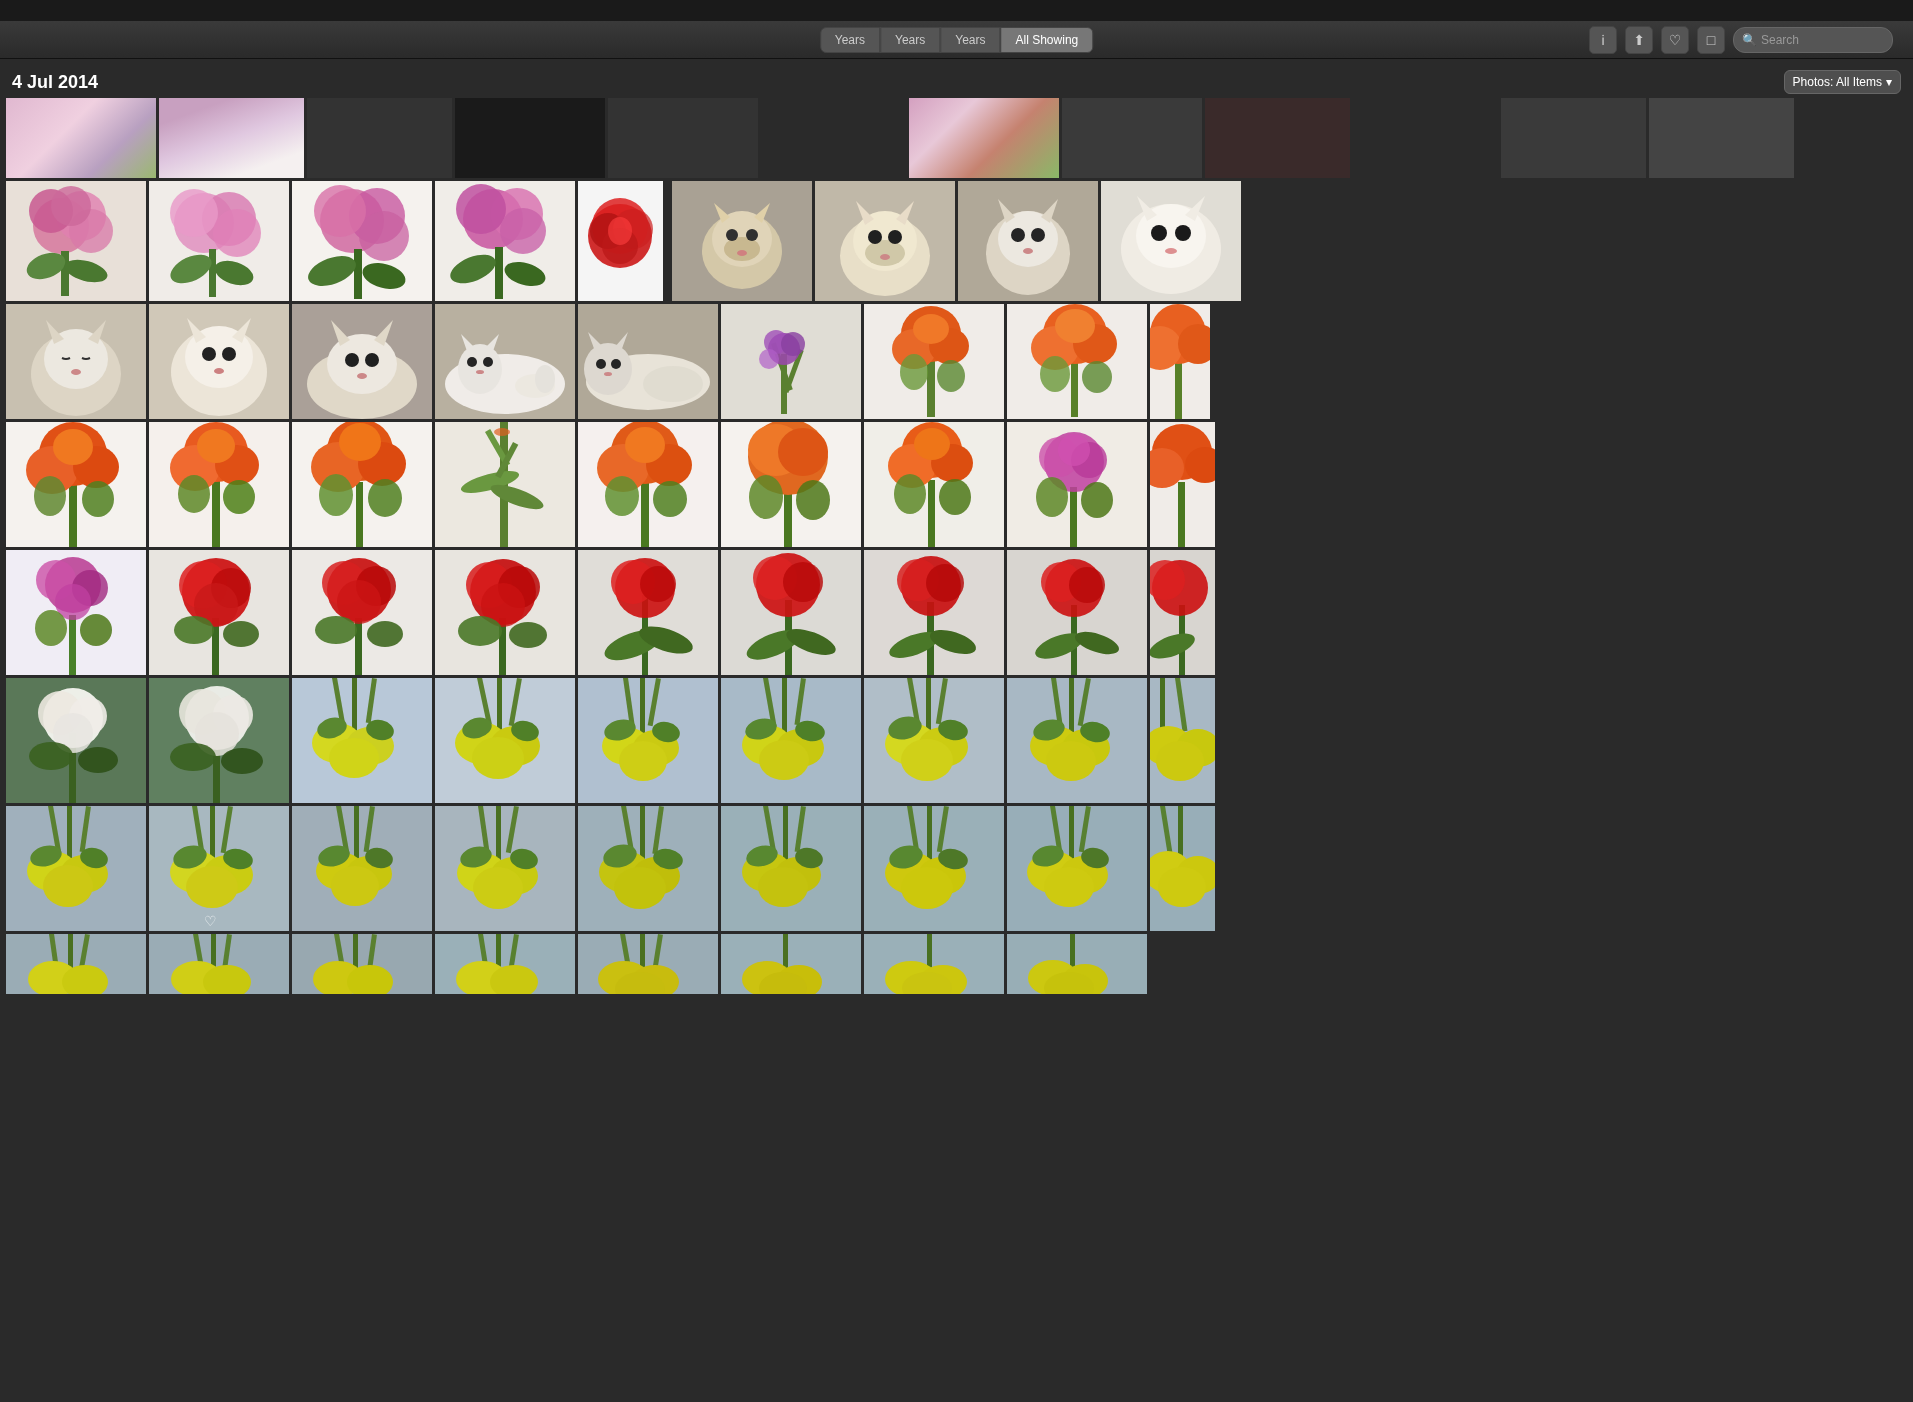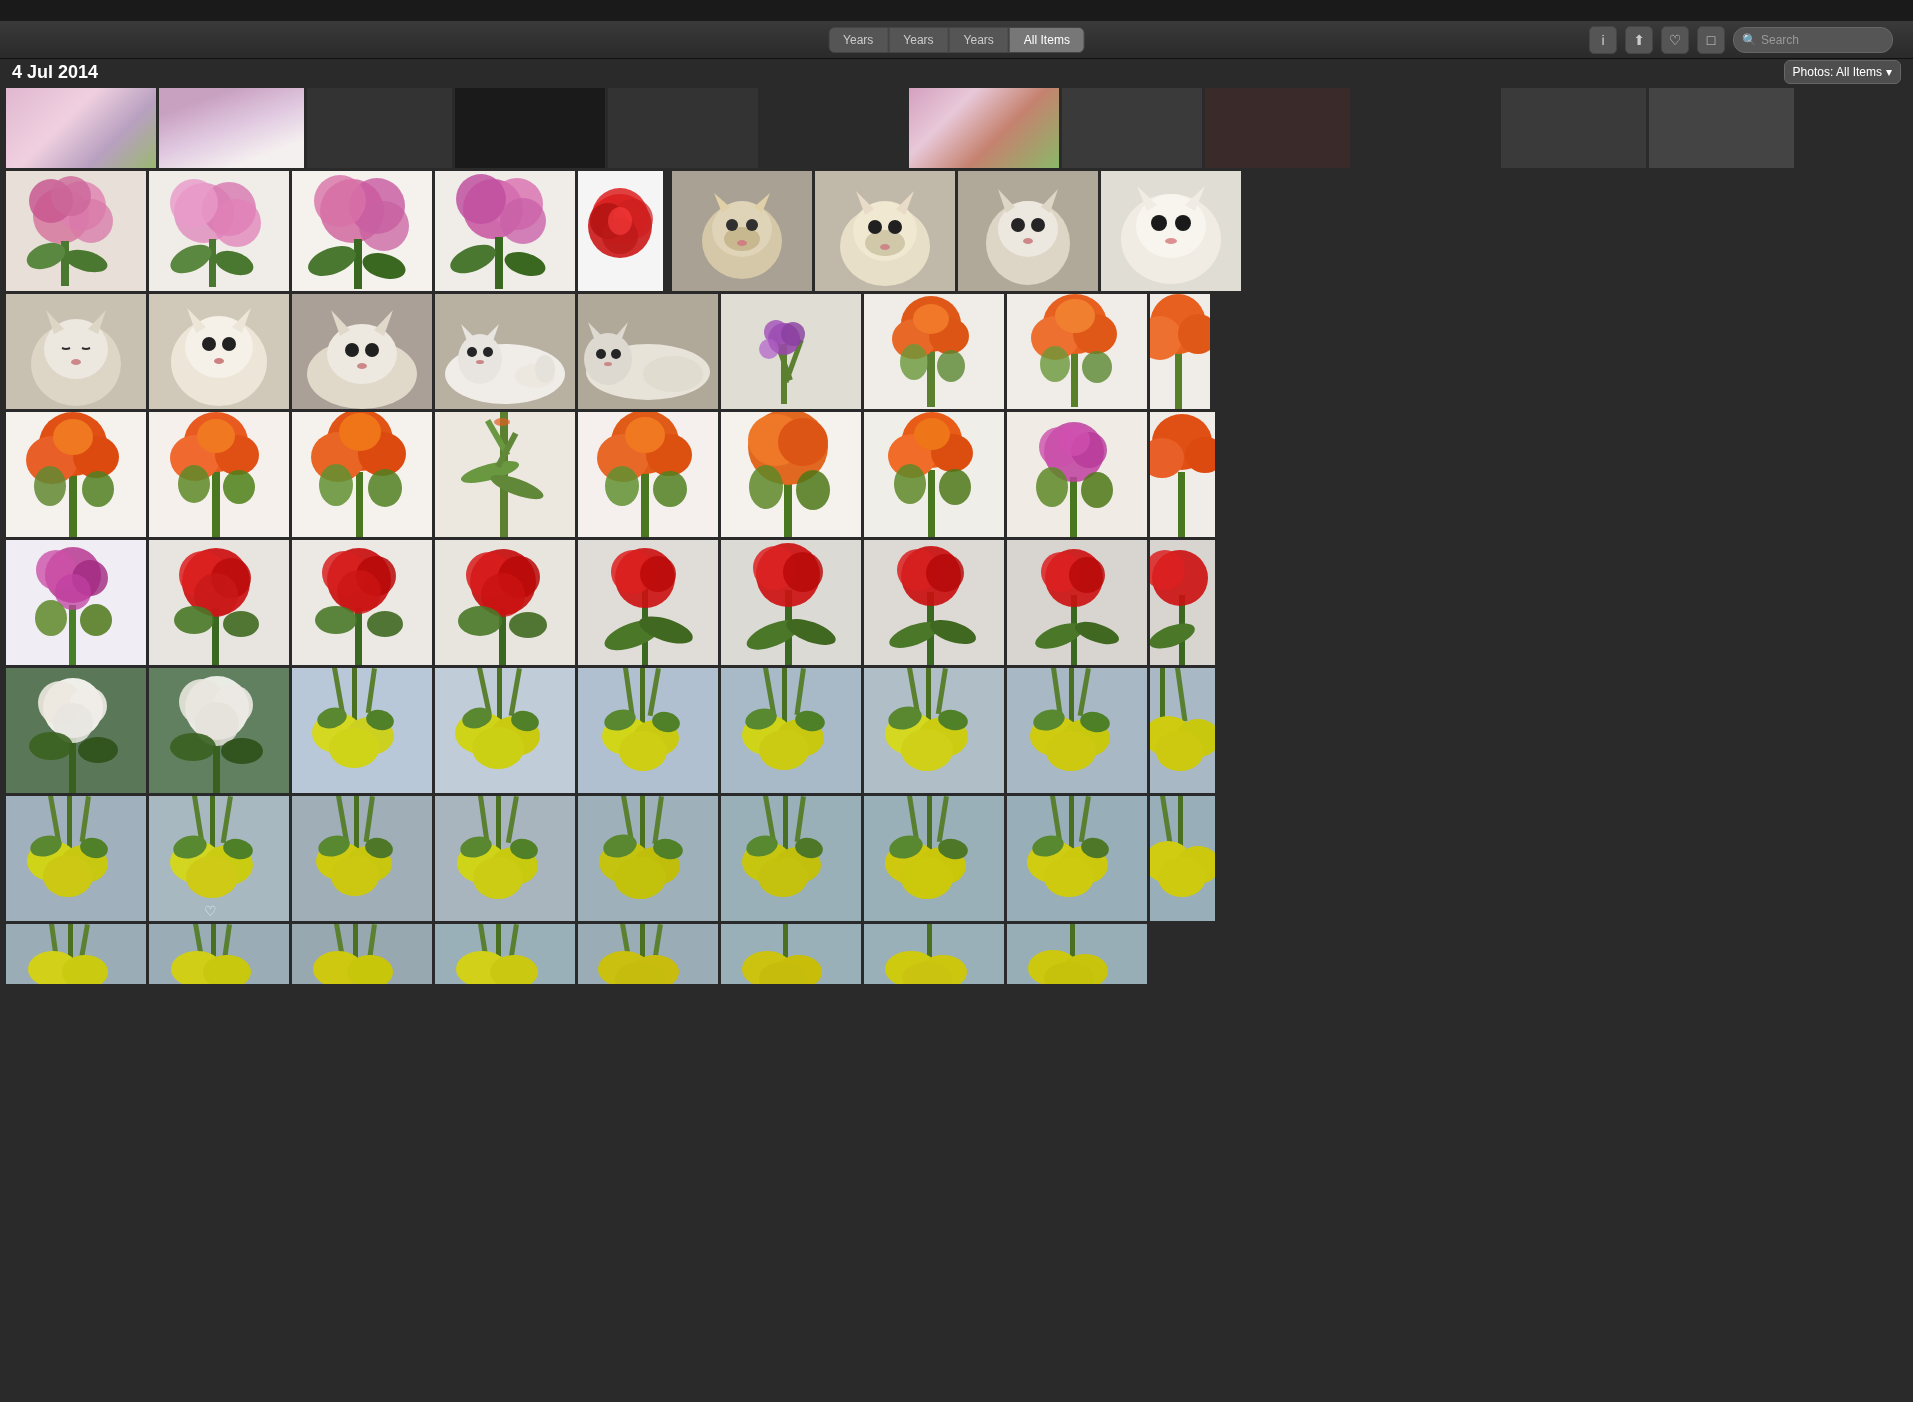--- a/index.html
+++ b/index.html
@@ -191,21 +191,21 @@
 
 <div class="toolbar">
   <div class="toolbar-left">
     
   </div>
 
   <div class="toolbar-center">
     <button class="tab-btn">Years</button>
     <button class="tab-btn">Years</button>
     <button class="tab-btn">Years</button>
-    <button class="tab-btn active">All Items</button>
+    <button class="tab-btn active">All Showing</button>
   </div>
 
   <div class="toolbar-right">
     <div class="icon-btn">
       <span>ℹ</span>
     </div>
     <div class="icon-btn">
       <span>⬆</span>
     </div>
     <div class="icon-btn">
@@ -216,21 +216,21 @@
     </div>
     <div class="search-box">
       <span style="color:#999;font-size:12px;">🔍</span>
       <input type="text" placeholder="Search" style="">
     </div>
   </div>
 </div>
 
 <div class="content">
 
-  <div style="display:flex; align-items:center; justify-content:space-between; padding: 6px 12px 4px 12px; margin-top:10px;">
+  <div style="display:flex; align-items:center; justify-content:space-between; padding: 6px 12px 4px 12px; margin-top:20px;">
     <span class="date-strip" style="padding:0;">4 Jul 2014</span>
     <div class="showing-dropdown">
       <span>Photos: All Items</span>
       <span>▾</span>
     </div>
   </div>
 
   <div class="strip-row">
     <div class="photo-thumb strip-thumb" style="max-width:150px; height:80px;">
       <div class="photo-block photo-pink-flowers2"></div>

